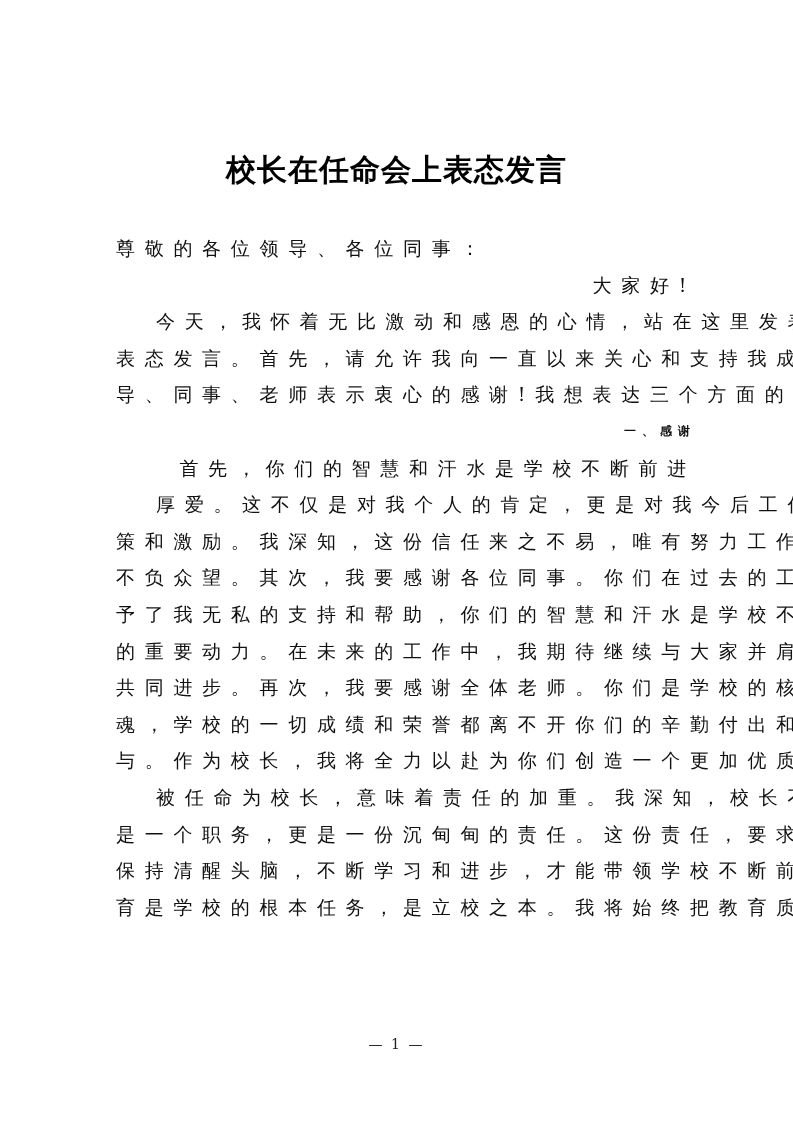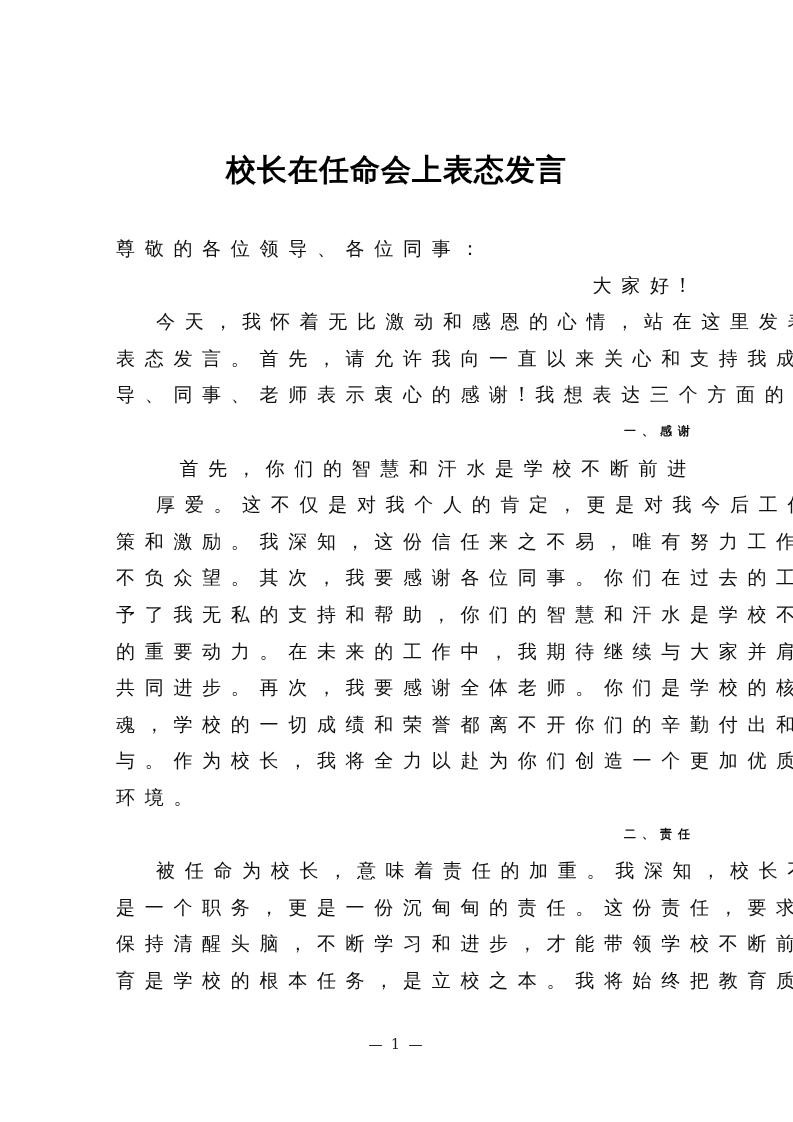--- a/index.html
+++ b/index.html
@@ -85,22 +85,20 @@
     <div class="line indent heading">一、感谢</div>
     <div class="line indent">首先，你们的智慧和汗水是学校不断前进</div>
     <div class="line indent">厚爱。这不仅是对我个人的肯定，更是对我今后工作的鞭</div>
     <div class="line">策和激励。我深知，这份信任来之不易，唯有努力工作，才能</div>
     <div class="line">不负众望。其次，我要感谢各位同事。你们在过去的工作中给</div>
     <div class="line">予了我无私的支持和帮助，你们的智慧和汗水是学校不断前进</div>
     <div class="line">的重要动力。在未来的工作中，我期待继续与大家并肩作战，</div>
     <div class="line">共同进步。再次，我要感谢全体老师。你们是学校的核心和灵</div>
     <div class="line">魂，学校的一切成绩和荣誉都离不开你们的辛勤付出和积极参</div>
     <div class="line">与。作为校长，我将全力以赴为你们创造一个更加优质的教学</div>
-    <div class="line">环境。</div>
-    <div class="line indent heading">二、责任</div>
     <div class="line indent">被任命为校长，意味着责任的加重。我深知，校长不仅仅</div>
     <div class="line">是一个职务，更是一份沉甸甸的责任。这份责任，要求我始终</div>
     <div class="line">保持清醒头脑，不断学习和进步，才能带领学校不断前行。教</div>
     <div class="line">育是学校的根本任务，是立校之本。我将始终把教育质量放在</div>
   </div>
 
   <div class="footer">— 1 —</div>
 </div>
 
 </body></html>

